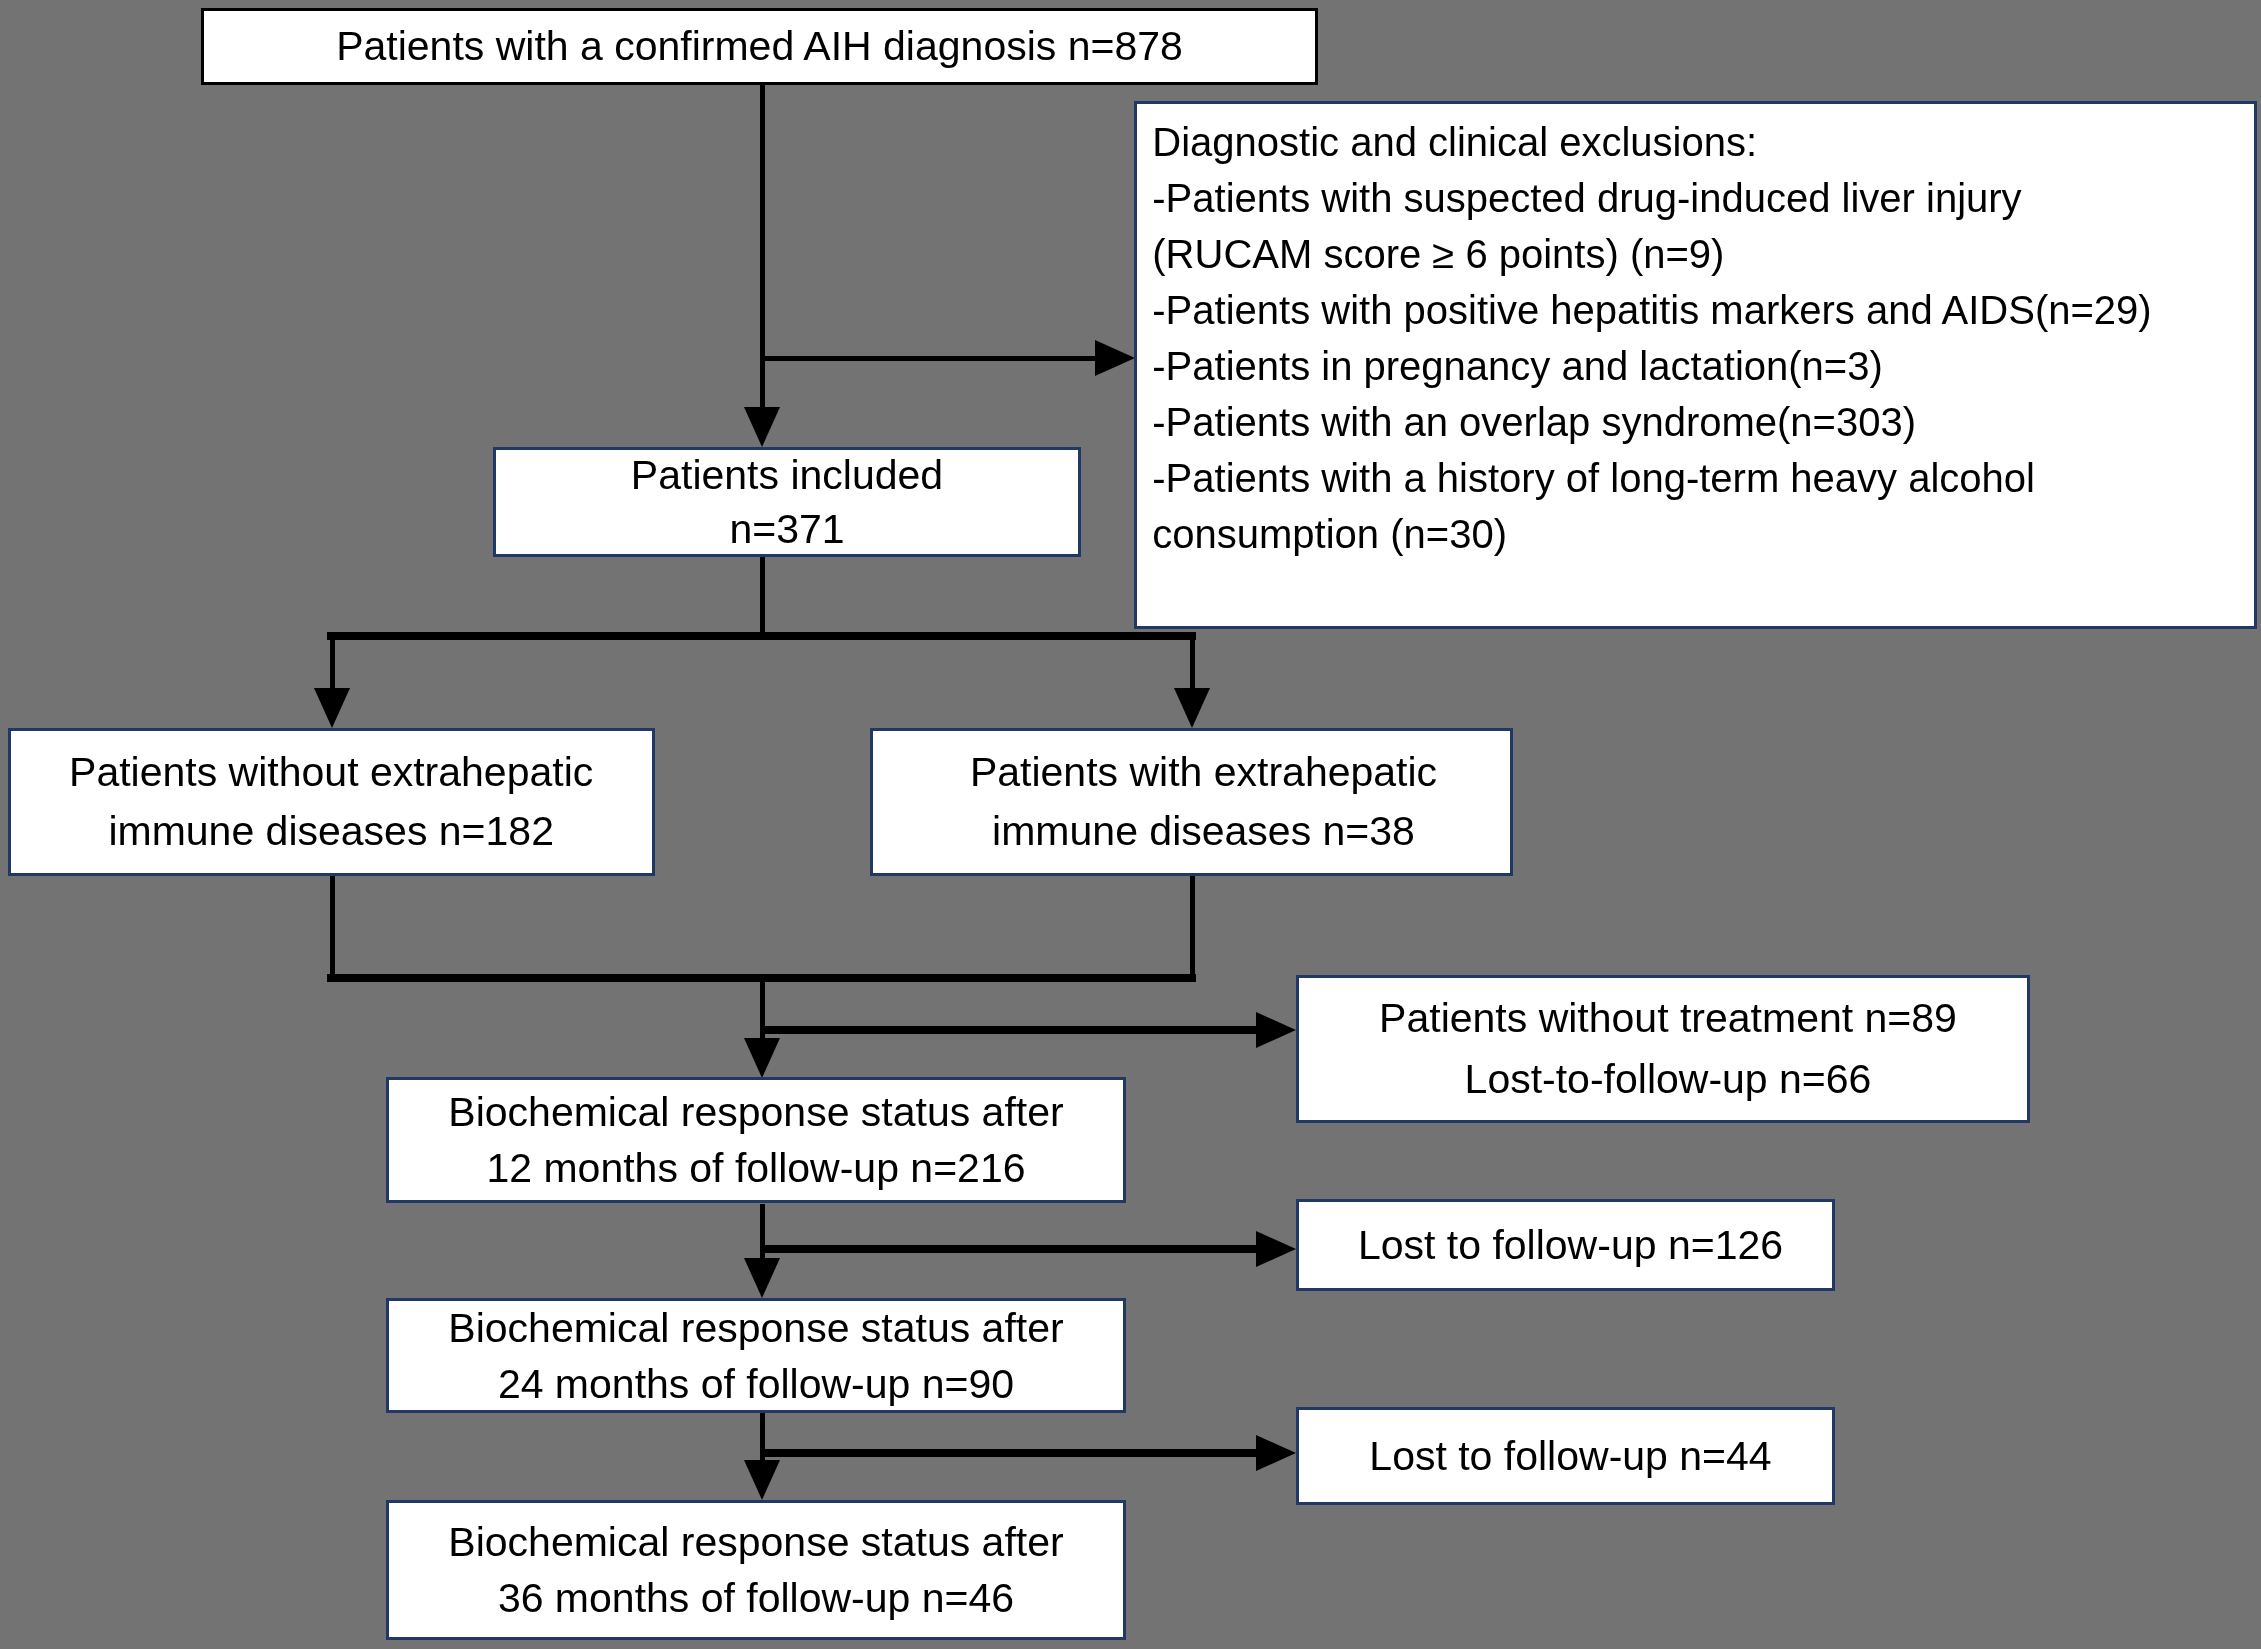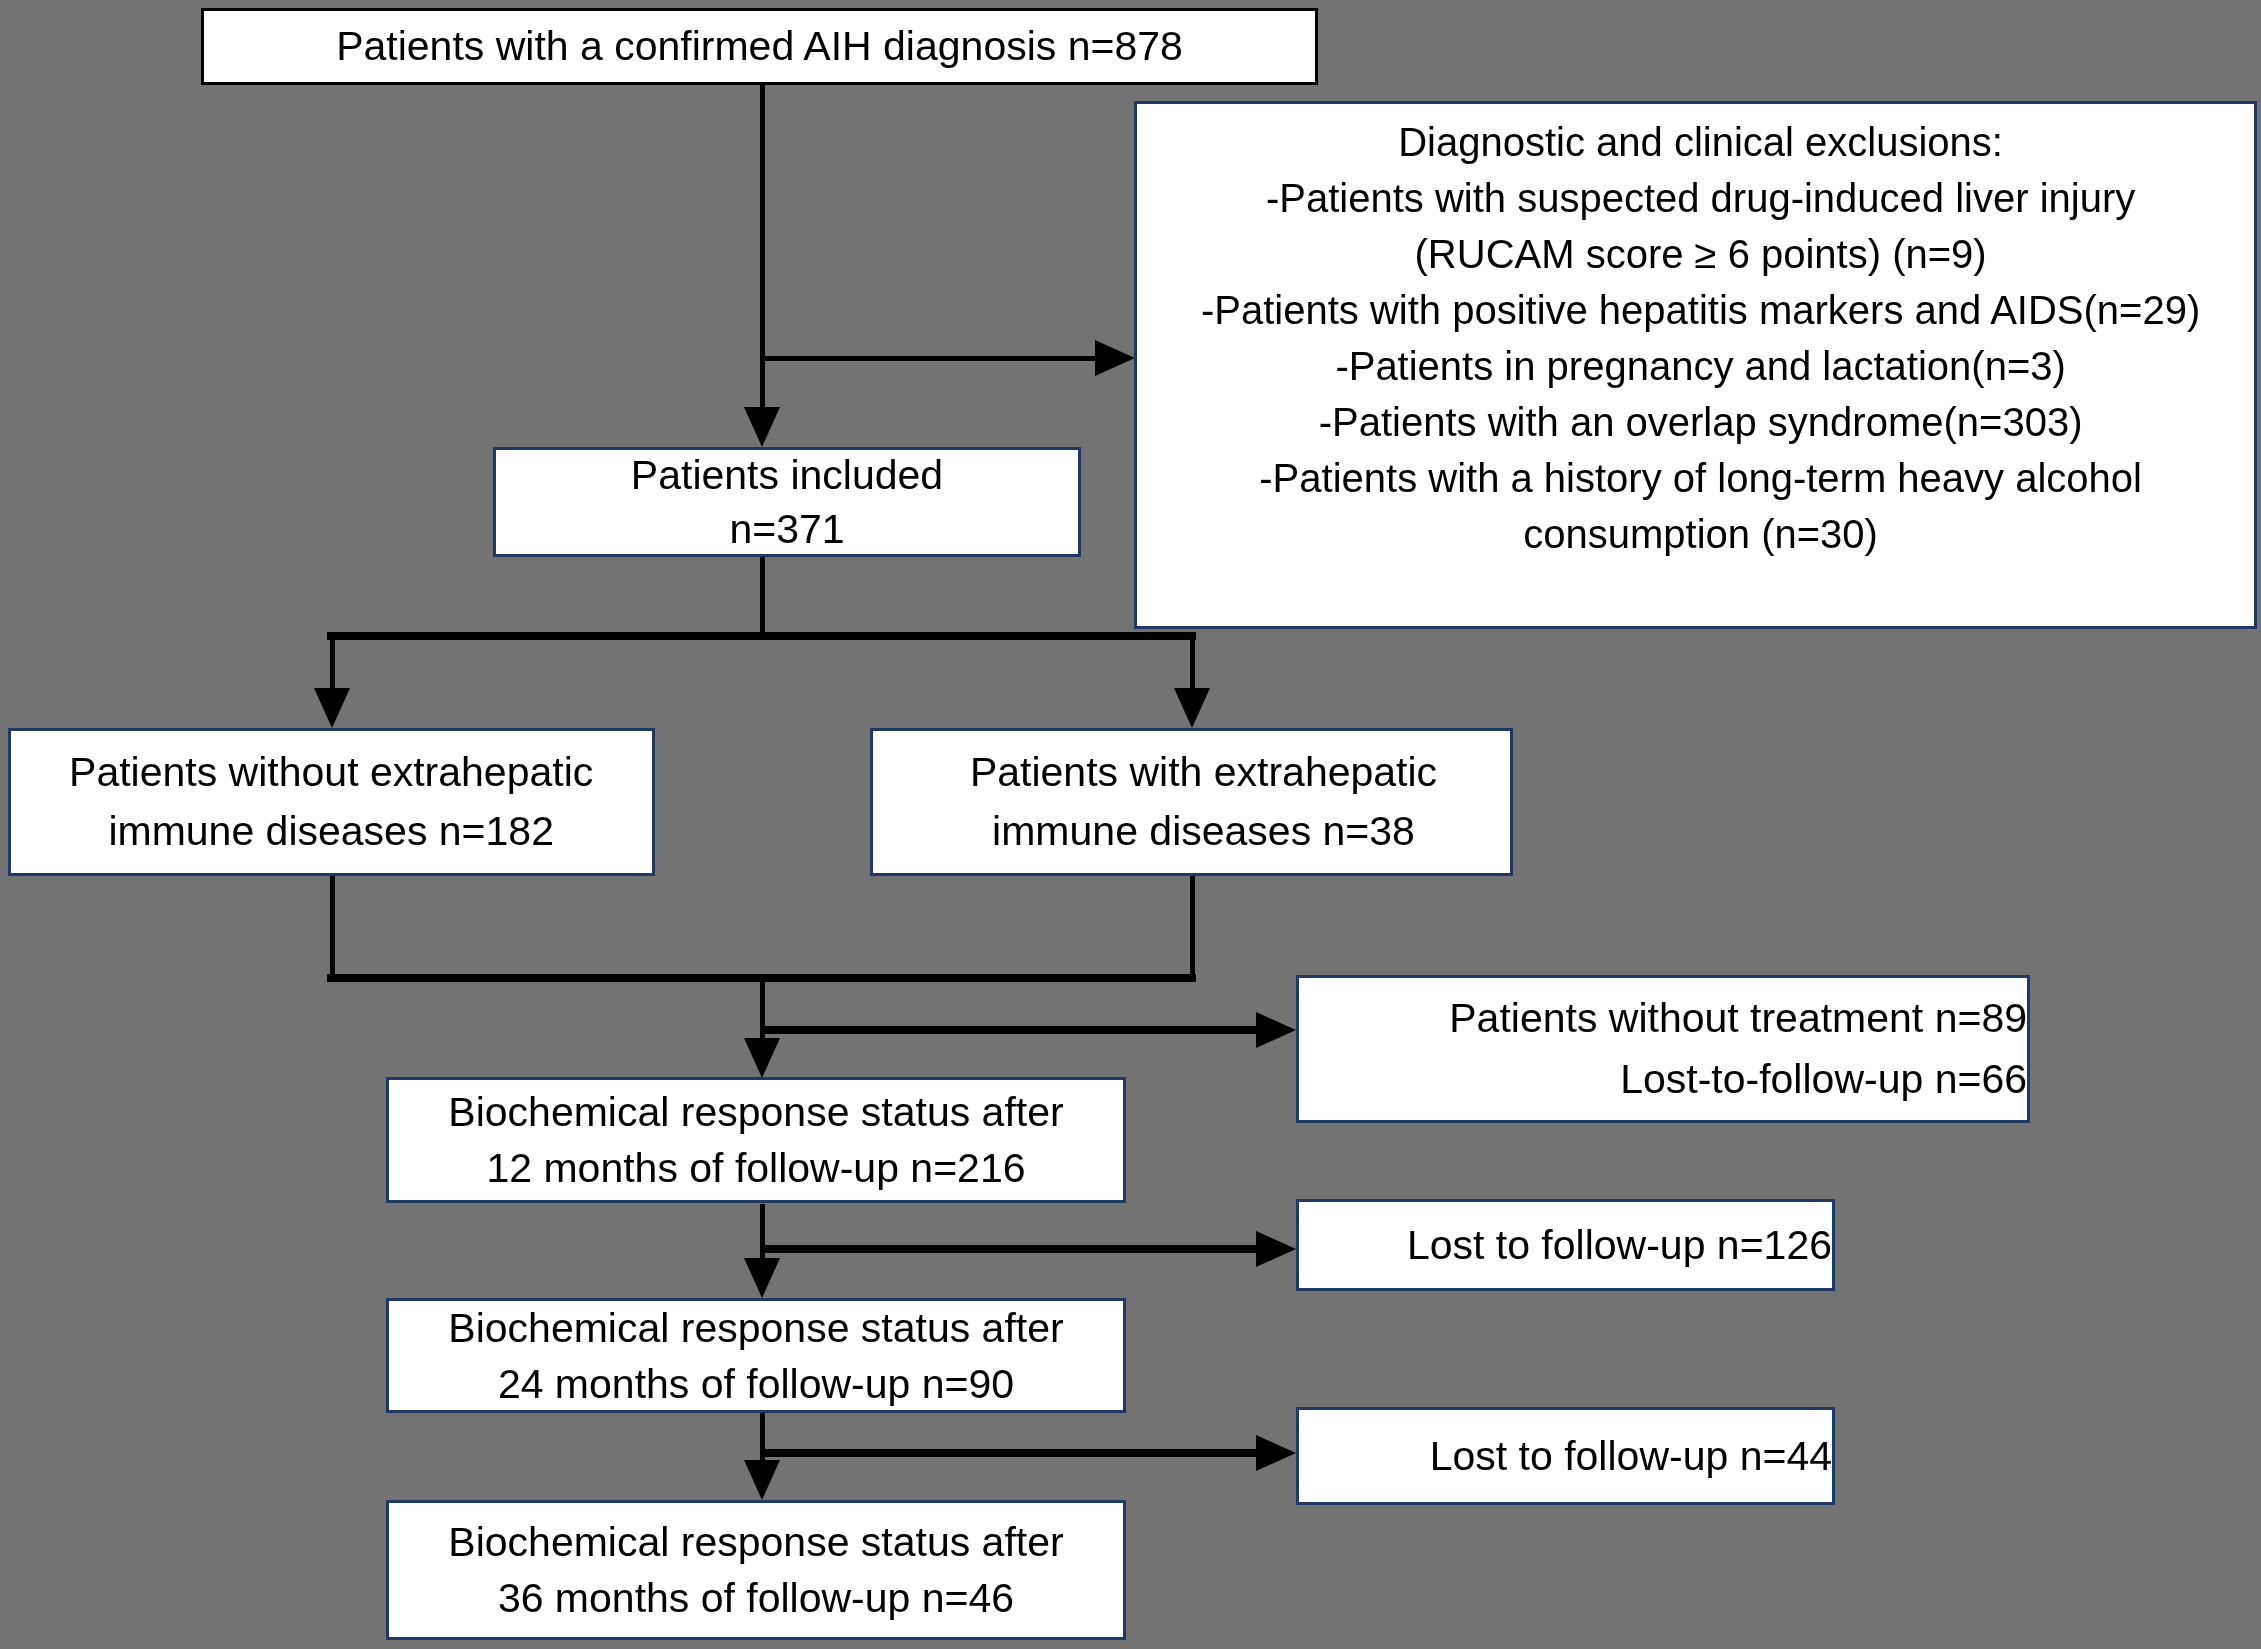--- a/index.html
+++ b/index.html
@@ -20,38 +20,38 @@
     display: flex;
     flex-direction: column;
     justify-content: center;
     align-items: center;
     text-align: center;
     font-size: 41px;
     line-height: 56px;
     white-space: nowrap;
   }
   .box.black-border { border-color: #000000; }
-  .box.left-align { align-items: flex-end; text-align: left; padding-left: 10px; }
+  .box.left-align { align-items: center; text-align: left; padding-left: 10px; }
   .line { position: absolute; background: #000000; }
   .arr-down {
     position: absolute; width: 0; height: 0;
     border-left: 18px solid transparent;
     border-right: 18px solid transparent;
     border-top: 40px solid #000000;
   }
   .arr-right {
     position: absolute; width: 0; height: 0;
     border-top: 18px solid transparent;
     border-bottom: 18px solid transparent;
     border-left: 40px solid #000000;
   }
   
   #b-confirmed  { left: 201px;  top: 7.7px;   width: 1117px; height: 77px; }
   #b-exclusions { left: 1134px; top: 101px;  width: 1123px; height: 528px;
-                  justify-content: flex-start; align-items: center; text-align: left;
+                  justify-content: flex-start; align-items: flex-start; text-align: left;
                   padding: 10.2px 5.1px 0 15.3px; font-size: 40px; line-height: 56px; }
   #b-included   { left: 493px;  top: 447px;  width: 588px;  height: 110px; line-height: 54px; }
   #b-left       { left: 7.7px;   top: 728px; width: 647px; height: 148px; line-height: 59px; }
   #b-right      { left: 870px; top: 728px; width: 643px; height: 148px; line-height: 59px; padding-left: 24px; }
   #b-treatment  { left: 1296px; top: 975px; width: 734px; height: 148px; line-height: 61px; }
   #b-bio12      { left: 386px;  top: 1077px; width: 740px; height: 126px; }
   #b-lost126    { left: 1296px; top: 1199px; width: 539px;  height: 92px; }
   #b-bio24      { left: 386px;  top: 1298px; width: 740px; height: 115px; }
   #b-lost44     { left: 1296px; top: 1407px; width: 539px;  height: 98px; }
   #b-bio36      { left: 386px;  top: 1500px; width: 740px; height: 140px; }

